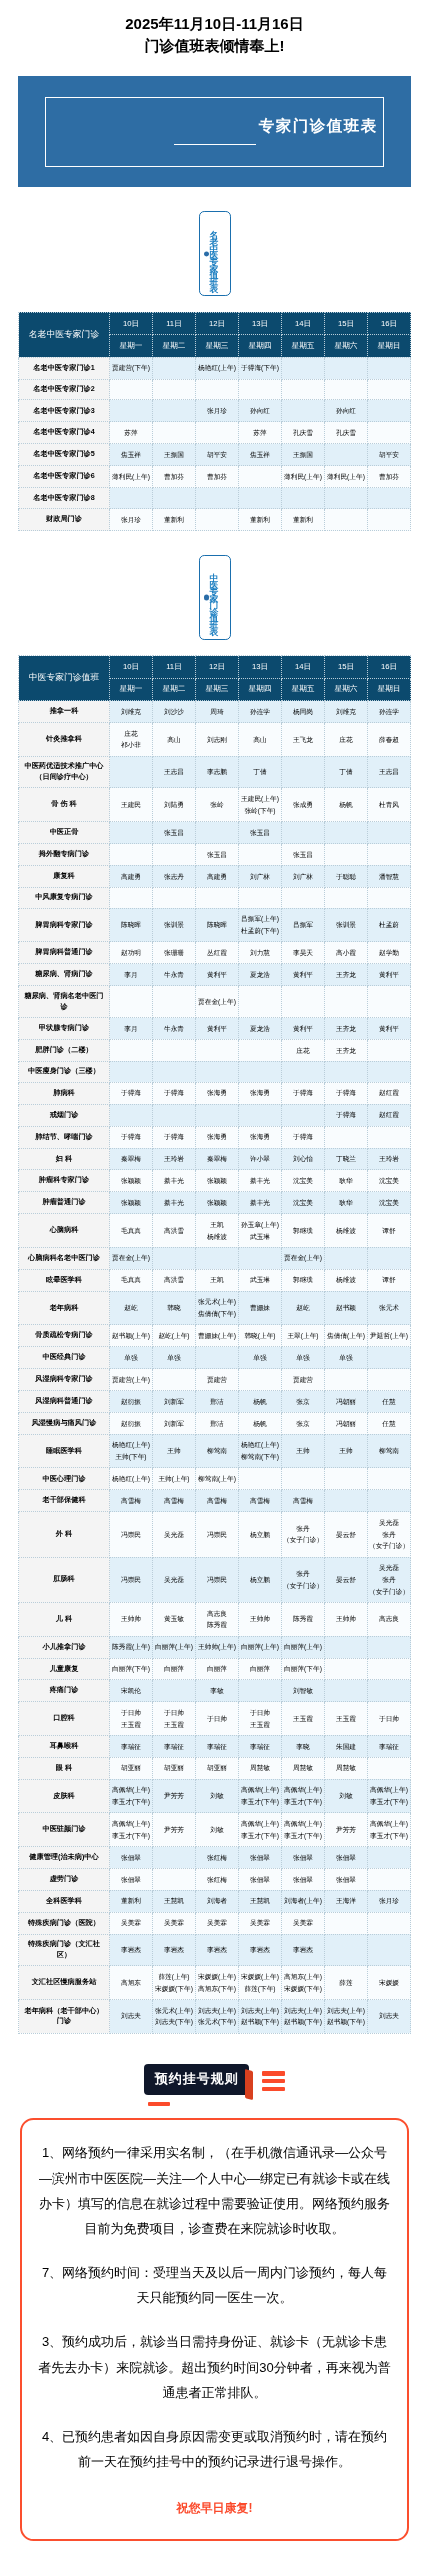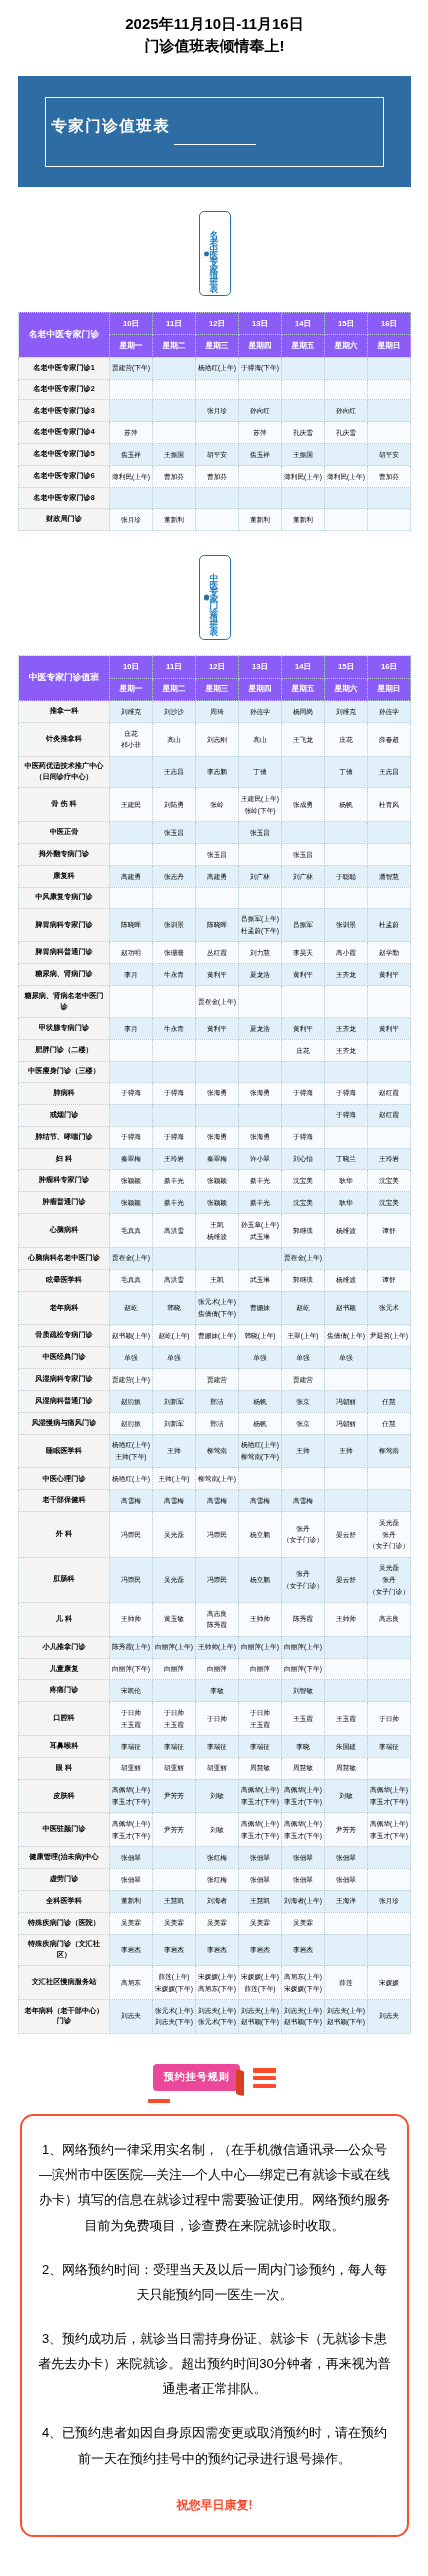--- a/index.html
+++ b/index.html
@@ -3,42 +3,42 @@
 <meta charset="utf-8">
 <style>
   html,body { margin:0; padding:0; background:#fff; }
   body { width:429px; font-family:"Liberation Sans","DejaVu Sans",sans-serif; color:#000; }
 
   
   .page-title { text-align:center; font-weight:bold; font-size:15px; line-height:1.45; padding-top:13.4px; }
 
   
   .banner { margin:19.6px 18px 0; background:#2e6da4; padding:20.6px 27px; box-sizing:border-box; }
-  .banner-inner { border:1.5px solid #fff; text-align:left; padding:17.5px 5.2px 14.4px; color:#fff; }
+  .banner-inner { border:1.5px solid #fff; text-align:right; padding:17.5px 5.2px 14.4px; color:#fff; }
   .banner-title { font-size:15.5px; font-weight:bold; letter-spacing:1.5px; }
   .banner-divider { width:82px; height:1px; background:#fff; margin:7.7px auto 6.2px; }
   .banner-sub { font-size:10.3px; font-weight:bold; letter-spacing:0.5px; }
 
   
   .v-badge { position:relative; width:30px; margin:24px auto 15.5px; border:1.5px solid #1a6fae; border-radius:5.2px; background:#fff; padding:10.3px 0; text-align:center; }
   .v-text { writing-mode:vertical-lr; text-orientation:upright; display:inline-block; color:#1d7fc1; font-size:8.8px; font-weight:bold; letter-spacing:6.7px; }
   .v-dot { position:absolute; left:4.1px; top:50%; transform:translateY(-50%); width:5.2px; height:5.2px; border-radius:50%; background:#2a6da8; }
 
   
   .schedule { width:393px; margin:13.4px auto 0; border-collapse:collapse; table-layout:fixed; }
   .schedule th,.schedule td { border:0.5px dotted #b9cdd9; text-align:center; vertical-align:middle; }
-  .schedule thead th { background:#8b5cf6; color:#fff; font-size:7.7px; font-weight:bold; padding:5.7px 1px; }
+  .schedule thead th { background:#0c4a6e; color:#fff; font-size:7.7px; font-weight:normal; padding:5.7px 1px; }
   .schedule thead th.dept-head { font-size:8.8px; width:88px; }
   .schedule td.dept { background:#f4f4f4; font-weight:bold; font-size:7.2px; padding:4.6px 2.1px; white-space:pre-line; line-height:1.5; }
   .schedule td.data { font-size:6.7px; padding:4.6px 0.5px; white-space:pre-line; line-height:1.75; }
   .schedule tbody tr:nth-child(odd) td.data { background:#e1f0f9; }
   .schedule tbody tr:nth-child(even) td.data { background:#f9fcfe; }
 
   
-  .red-badge { display:inline-block; position:relative; z-index:0; background:#ec4899; color:#fff; font-size:10px; font-weight:bold; padding:6.7px 10.3px; border-radius:4.1px; letter-spacing:1px; }
+  .red-badge { display:inline-block; position:relative; z-index:0; background:#0f172a; color:#fff; font-size:13px; font-weight:bold; padding:6.7px 10.3px; border-radius:4.1px; letter-spacing:1px; }
   .red-badge::after { content:""; position:absolute; right:-4.1px; top:6.2px; bottom:-3.6px; width:7.7px; background:#d8401f; transform:skewY(14deg); border-radius:1.5px; z-index:-1; }
   .rule-badge-row { text-align:center; margin:30px 0 0; }
   .bars { display:inline-block; vertical-align:middle; margin-left:10.3px; }
   .bars span { display:block; width:23px; height:4.1px; background:#fb4b2b; border-radius:1px; margin:3.6px 0; }
   .mini-dash { width:21.6px; height:4.1px; background:#fb4b2b; border-radius:1px; margin:7.2px 0 0 148px; }
 
   
   .rules-box { margin:11.3px 19.6px 0; border:2.1px solid #fb4f2e; border-radius:13.4px; padding:20.6px 15.5px 12.4px; box-sizing:border-box; }
   .rules-box p { font-size:13px; line-height:1.95; margin:0 0 18.5px; white-space:pre-line;text-align:center; }
   .thanks { text-align:center; color:#fb4a2b; font-weight:bold; font-size:12px; line-height:1.9; margin:23px 0 6.2px; }
@@ -747,20 +747,20 @@
   </table>
 
 <div class="rule-badge-row">
   <span class="red-badge">预约挂号规则</span>
   <span class="bars"><span></span><span></span><span></span></span>
 </div>
 <div class="mini-dash"></div>
 
 <div class="rules-box">
   <p>1、网络预约一律采用实名制，（在手机微信通讯录—公众号—滨州市中医医院—关注—个人中心—绑定已有就诊卡或在线办卡）填写的信息在就诊过程中需要验证使用。网络预约服务目前为免费项目，诊查费在来院就诊时收取。</p>
-  <p>2、网络预约时间：受理当天及以后一周内门诊预约，每人每天只能预约同一医生一次。</p>
+  <p>7、网络预约时间：受理当天及以后一周内门诊预约，每人每天只能预约同一医生一次。</p>
   <p>3、预约成功后，就诊当日需持身份证、就诊卡（无就诊卡患者先去办卡）来院就诊。超出预约时间30分钟者，再来视为普通患者正常排队。</p>
   <p>4、已预约患者如因自身原因需变更或取消预约时，请在预约前一天在预约挂号中的预约记录进行退号操作。</p>
   <div class="thanks">
     <div>祝您早日康复!</div>
   </div>
 </div>
 
 
 </body></html>

